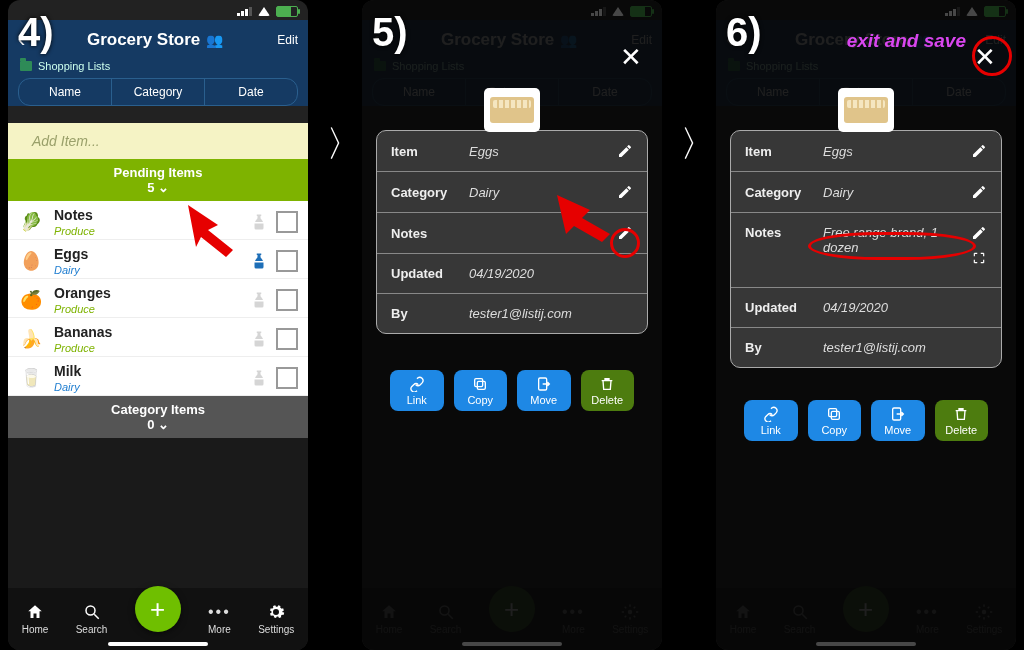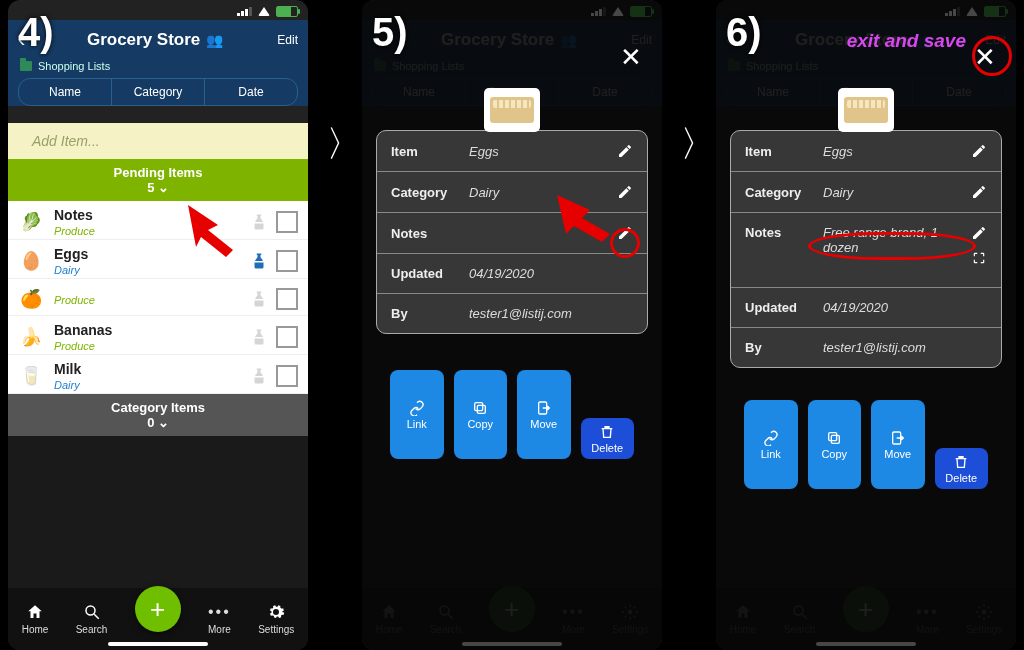--- a/index.html
+++ b/index.html
@@ -75,21 +75,21 @@
   .crow { display:flex; align-items:center; padding:12px 14px; border-bottom:1px solid #888; font-size:13px; gap:10px; }
   .crow:last-child { border-bottom:none; }
   .clab { width:68px; font-weight:600; }
   .cval { flex:1; font-style:italic; color:#ddd; }
   .pencil { width:16px; height:16px; }
 
   .btnbar { position:absolute; left:28px; right:28px; top:370px; display:flex; gap:10px; z-index:30; }
   #p3 .btnbar { top:400px; }
   .abtn { flex:1; border-radius:8px; color:#fff; display:flex; flex-direction:column; align-items:center; justify-content:center; font-size:11px; padding:6px 0 5px; gap:2px; }
   .blue { background:#1e88e5; }
-  .red { background:#1d4ed8;margin-top:48px; }
+  .red { background:#4d7c0f; }
 
   
   .arrow { position:absolute; z-index:60; }
   .circle { position:absolute; border:3px solid #e60000; border-radius:50%; z-index:60; }
   .ellipse { position:absolute; border:3px solid #e60000; border-radius:50%/60%; z-index:60; }
   .anntext { position:absolute; color:#d946ef; font-weight:700; font-style:italic; font-size:19px; z-index:60; }
 
   .interarrow { position:absolute; top:120px; color:#fff; font-size:36px; font-weight:300; z-index:5; }
   #ia1 { left:326px; } #ia2 { left:680px; }
 
@@ -170,20 +170,21 @@
     <span>
             <svg class="scope active" viewBox="0 0 24 24" fill="#1e6fb8">
               <path d="M9 2h6v2h-1v3l3 4v1H7v-1l3-4V4H9V2zm-3 12h12v6a2 2 0 01-2 2H8a2 2 0 01-2-2v-6z"></path>
             </svg>
           </span>
     <div class="chk"></div>
         </div>
         <div class="row">
           <div class="thumb">🍊</div>
     <div class="itemtxt">
+            <div class="nm">Oranges</div>
     <div class="cat ">Produce</div>
           </div>
     <span>
             <svg class="scope" viewBox="0 0 24 24" fill="#888">
               <path d="M9 2h6v2h-1v3l3 4v1H7v-1l3-4V4H9V2zm-3 12h12v6a2 2 0 01-2 2H8a2 2 0 01-2-2v-6z"></path>
             </svg>
           </span>
     <div class="chk"></div>
         </div>
         <div class="row">

